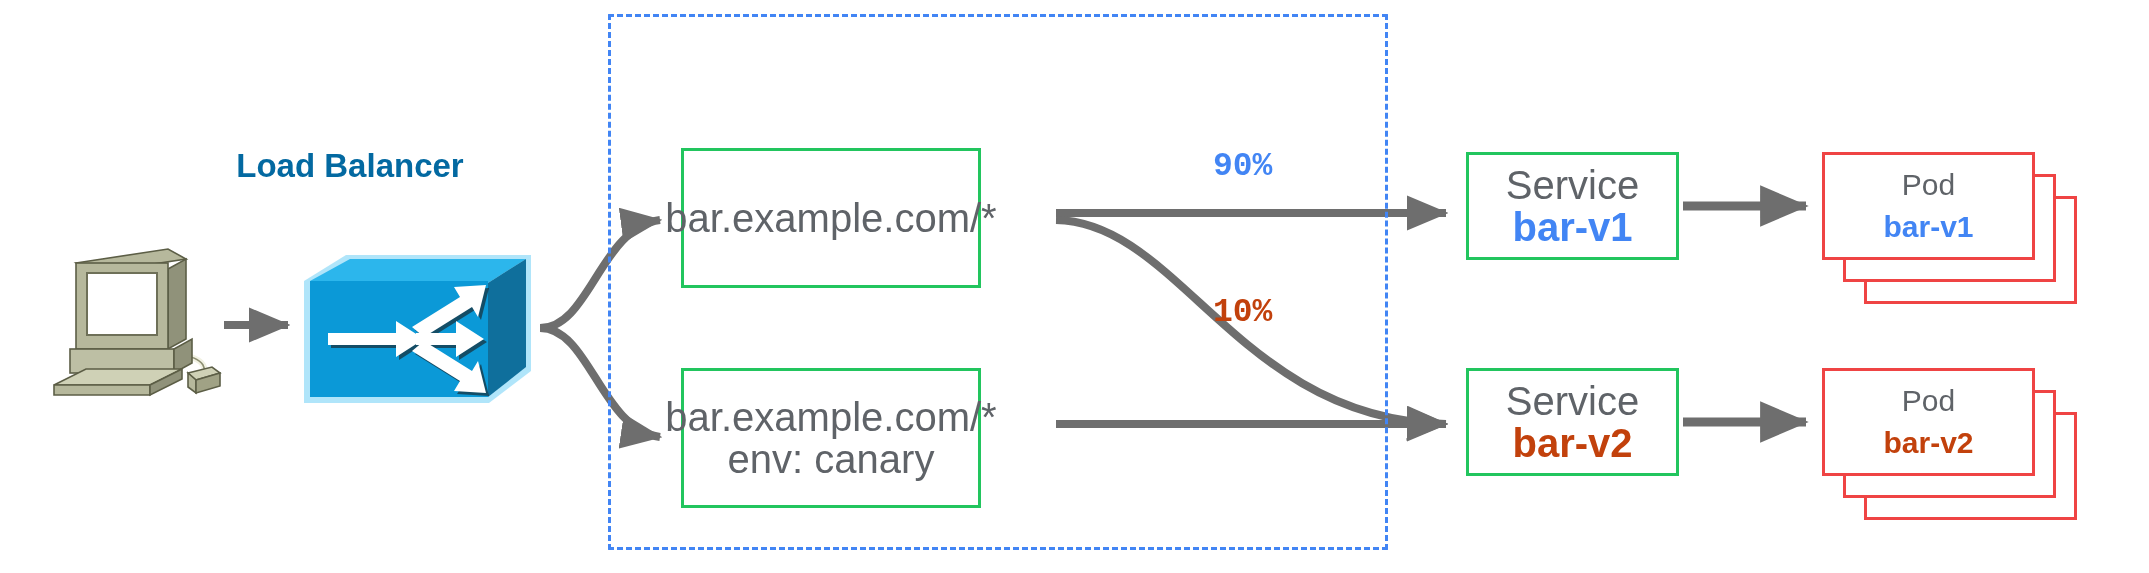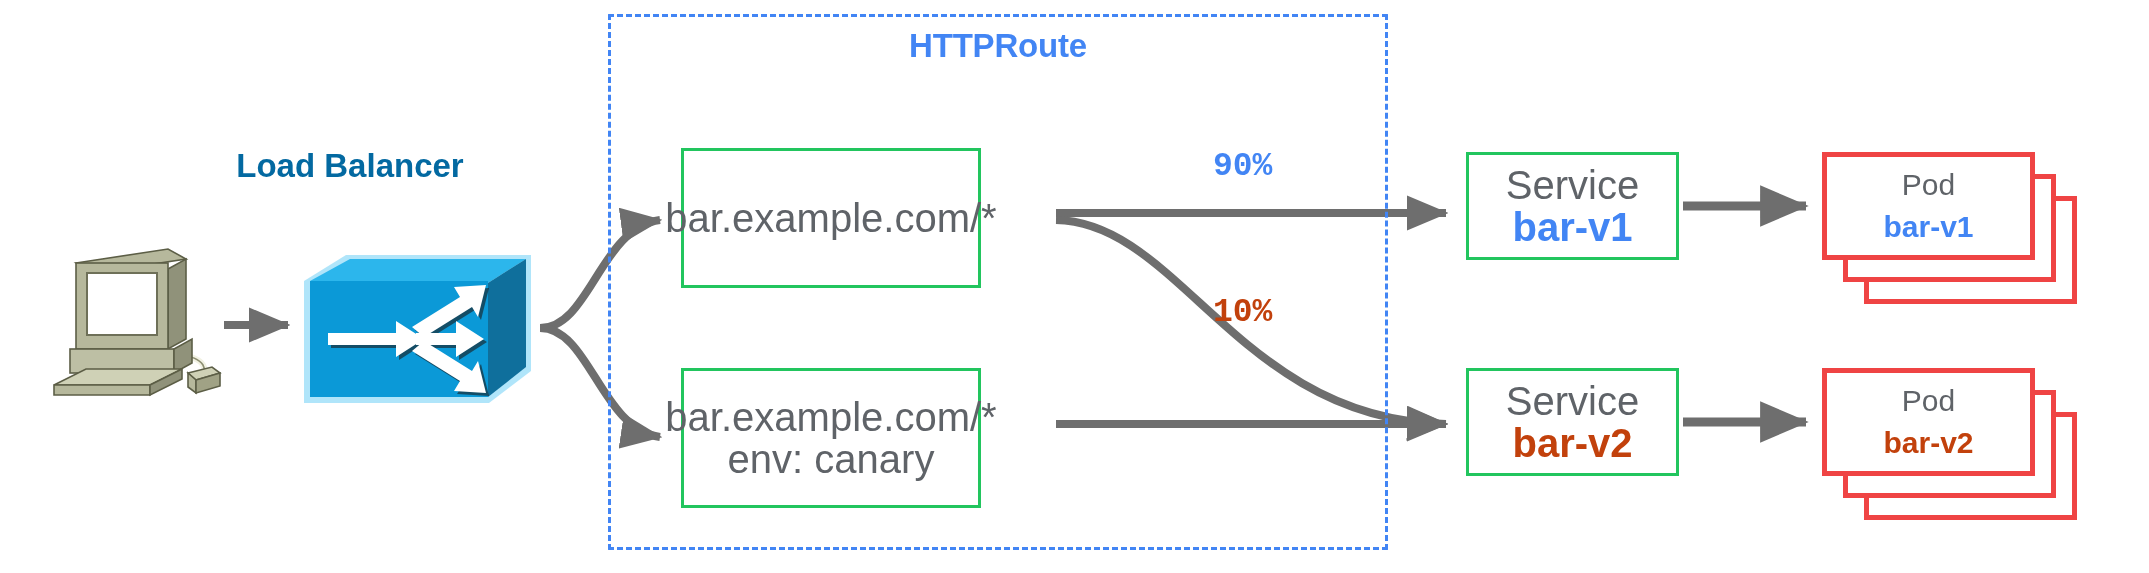--- a/index.html
+++ b/index.html
@@ -81,21 +81,21 @@
     width: 290px;
     height: 190px;
   }
   #pod-stack-v1 { left: 1822px; top: 152px; }
   #pod-stack-v2 { left: 1822px; top: 368px; }
   .pod-card {
     position: absolute;
     width: 213px;
     height: 108px;
     background: #ffffff;
-    border: 5px solid #ef4444;
+    border: 3px solid #ef4444;
     box-sizing: border-box;
   }
   .pod-card.back2 { left: 42px; top: 44px; z-index: 1; }
   .pod-card.back1 { left: 21px; top: 22px; z-index: 2; }
   .pod-card.front {
     left: 0; top: 0; z-index: 3;
     display: flex;
     flex-direction: column;
     align-items: center;
     justify-content: center;
@@ -232,21 +232,20 @@
 
       <path d="M112 98 L160 128 L154 138 L186 140 L178 108 L172 118 L124 88 Z" fill="#1b1b1b" opacity="0.6" transform="translate(3,3)"></path>
       <path d="M112 98 L160 128 L154 138 L186 140 L178 108 L172 118 L124 88 Z" fill="#ffffff"></path>
     </g>
   </svg>
 
   <div id="load-balancer-caption">Load Balancer</div>
 
   <div class="route-group"></div>
   <div class="route-group-title">
-    <span>HTTPRoute</span>
   </div>
 
   <div id="match-box-primary" class="node-box match-box">
     <span class="label-main">bar.example.com/*</span>
   </div>
 
   <div id="match-box-canary" class="node-box match-box">
     <span class="label-main">bar.example.com/*</span>
     <span class="label-main">env: canary</span>
   </div>

